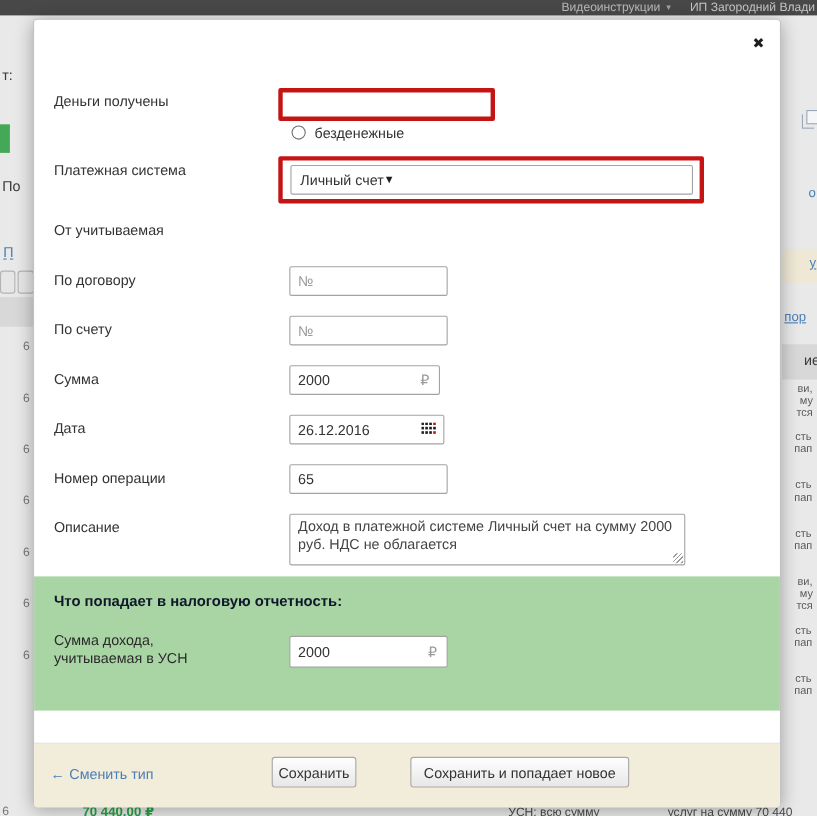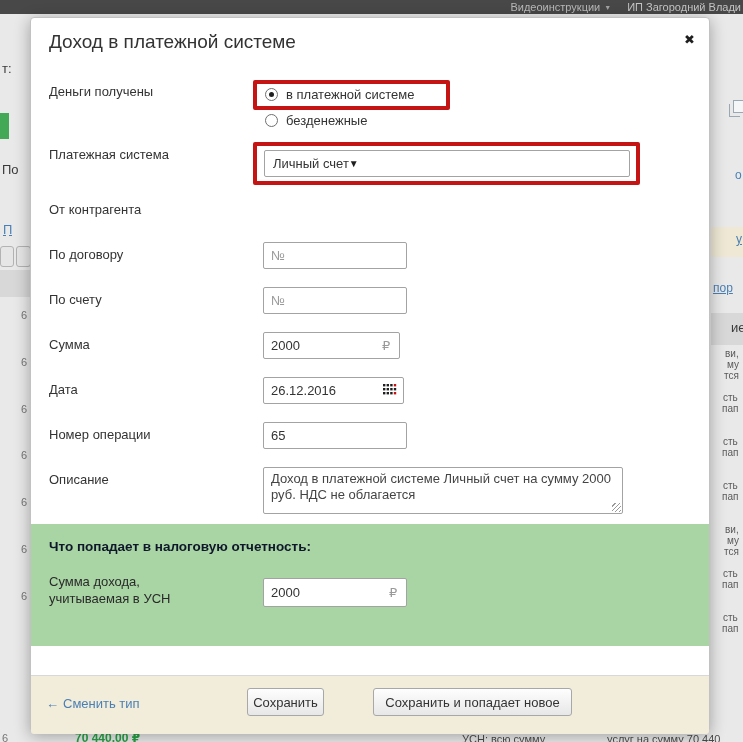--- a/index.html
+++ b/index.html
@@ -144,42 +144,37 @@
 <div class="topbar">
   <div class="topbar-inner">
     <span>Видеоинструкции</span>
     <span class="caret">▼</span>
     <span class="account">ИП Загородний Влади</span>
   </div>
 </div>
 
 <div class="modal">
 
-  <div class="modal-title">Доход в платежной системе</div>
   <span class="close-x">✖</span>
 
   <label class="lbl" style="top:66px">Деньги получены</label>
   <div class="red-box" style="left:222px;top:62px;width:197px;height:30px"></div>
-  <div class="radio-row" style="left:234px;top:69px">
-    <span class="radio sel"></span>
-    <span class="radio-label">в платежной системе</span>
-  </div>
   <div class="radio-row" style="left:234px;top:95px">
     <span class="radio"></span>
     <span class="radio-label">безденежные</span>
   </div>
 
   <label class="lbl" style="top:129px">Платежная система</label>
   <div class="red-box" style="left:222px;top:124px;width:387px;height:43px"></div>
   <div class="select" style="left:233px;top:132px;width:366px">
     <span class="sel-text">Личный счет</span>
     <span class="sel-caret">▼</span>
   </div>
 
-  <label class="lbl" style="top:184px">От контрагента</label>
+  <label class="lbl" style="top:184px">От учитываемая</label>
 
   <label class="lbl" style="top:229px">По договору</label>
   <input class="field" style="left: 232px; top: 224px; width: 144px;" placeholder="№">
 
   <label class="lbl" style="top:274px">По счету</label>
   <input class="field" style="left: 232px; top: 269px; width: 144px;" placeholder="№">
 
   <label class="lbl" style="top:319px">Сумма</label>
   <input class="field" style="left: 232px; top: 314px; width: 137px; padding-right: 22px;" value="2000">
   <span class="currency" style="left:351px;top:320px">₽</span>

